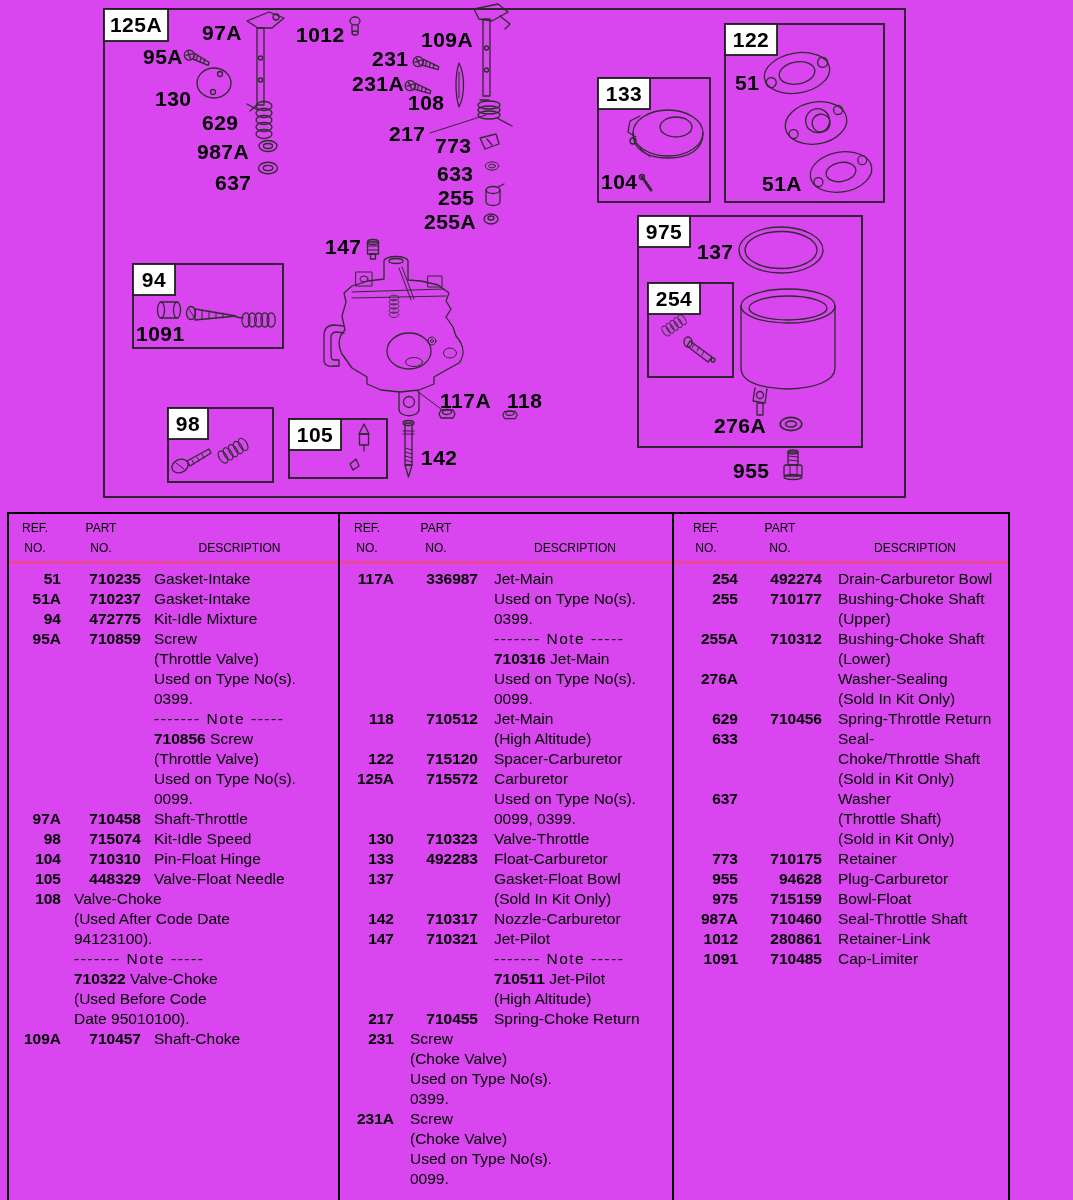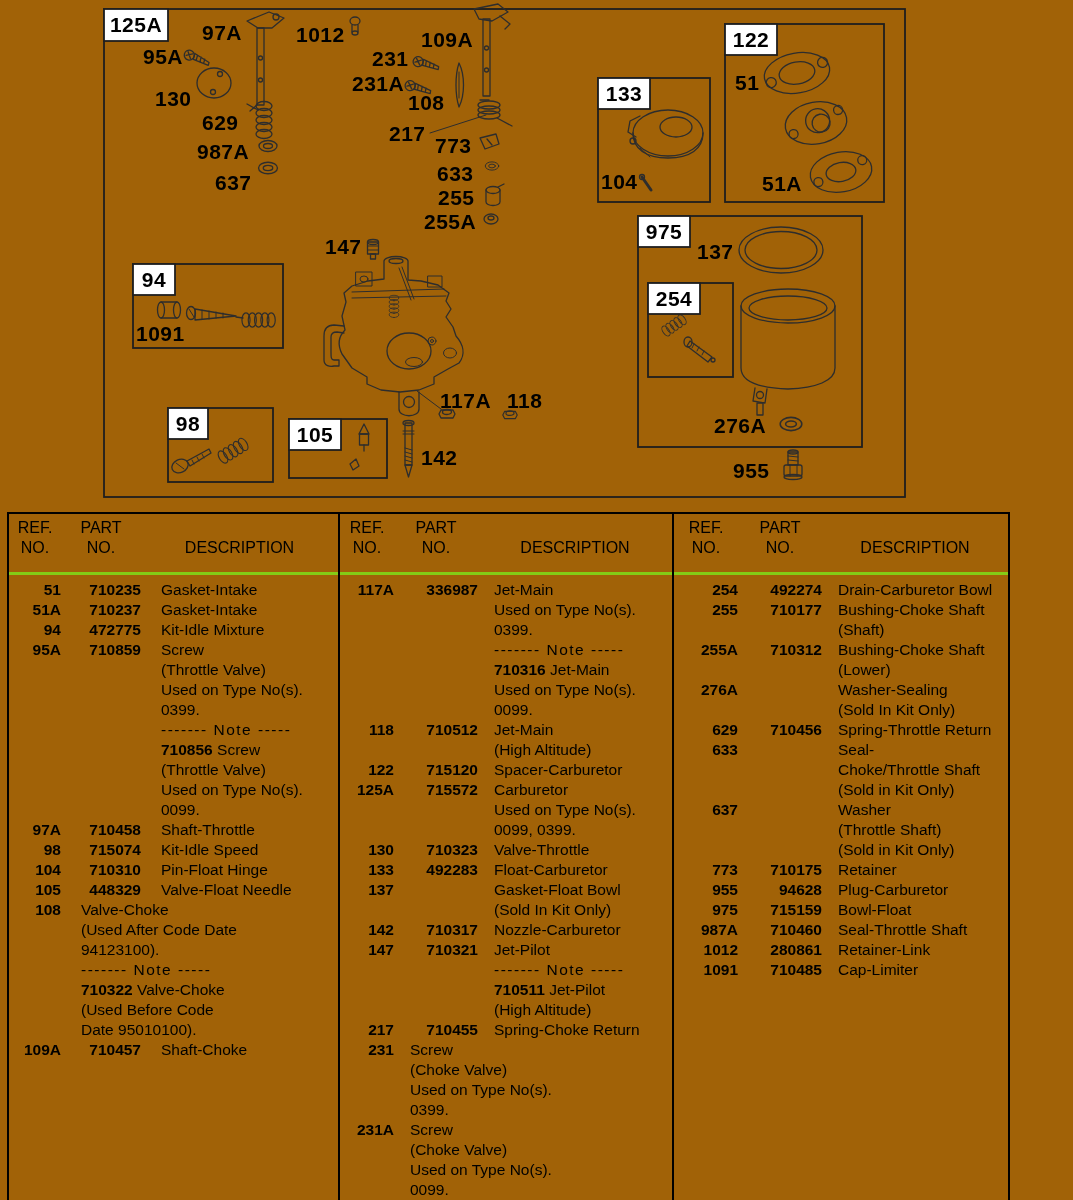--- a/index.html
+++ b/index.html
@@ -1,42 +1,42 @@
 <!DOCTYPE html>
 <html><head>
 <meta charset="utf-8">
 <style>
   html,body{margin:0;padding:0;background:#fff}
-  #page{position:relative;width:1073px;height:1200px;background:#a16207;overflow:hidden;
+  #page{position:relative;width:1073px;height:1200px;background:#d946ef;overflow:hidden;
         font-family:"Liberation Sans",sans-serif;color:#000}
   
   #diagram-svg{position:absolute;left:0;top:0}
   .gbox{fill:none;stroke:#1f1f1f;stroke-width:1.8}
   .lblbox{fill:#fff;stroke:#1f1f1f;stroke-width:1.8}
   .callout{font-family:"Liberation Sans",sans-serif;font-weight:bold;font-size:21px;fill:#000;letter-spacing:.5px}
   .part{stroke:#2d2d2d;stroke-width:1.3;fill:none;stroke-linejoin:round;stroke-linecap:round}
   .thin{stroke-width:1}
   
   #parts-table{position:absolute;left:7px;top:512px;width:999px;height:688px;
       border:2px solid #000;border-bottom:none;display:flex;font-size:15.5px;line-height:20px}
   .tcol{box-sizing:border-box}
   .tcol-1{width:329px}
   .tcol-2{width:334px;border-left:2px solid #000}
   .tcol-3{flex:1;border-left:2px solid #000}
-  .thead{height:42px;border-bottom:3px solid #84cc16;display:grid;align-items:end;
-         padding:2px 0 14px;font-size:16px}
+  .thead{height:42px;border-bottom:3px solid #ec4899;display:grid;align-items:end;
+         padding:2px 0 3px;font-size:12px}
   .thead .hc{text-align:center}
   .hline{display:block}
   .tbody{padding-top:5px}
   .trow{display:grid}
   .tcol-1 .trow,.tcol-1 .thead{grid-template-columns:52px 80px 1fr}
   .tcol-2 .trow,.tcol-2 .thead{grid-template-columns:54px 84px 1fr}
   .tcol-3 .trow,.tcol-3 .thead{grid-template-columns:64px 84px 1fr}
   .c-ref,.c-part{text-align:right;font-weight:bold;white-space:nowrap}
-  .c-desc{padding-left:20px;white-space:nowrap}
+  .c-desc{padding-left:13px;white-space:nowrap}
   .tcol-2 .c-desc{padding-left:16px}
   .tcol-3 .c-desc{padding-left:16px}
   .dline b{font-weight:bold}
   .dline.note{font-weight:normal;letter-spacing:1.5px}
 </style>
 </head>
 <body>
 
 <div id="page">
 
@@ -560,21 +560,21 @@
             <div class="c-part">492274</div>
             <div class="c-desc">
               <div class="dline">Drain-Carburetor Bowl</div>
             </div>
           </div>
           <div class="trow">
             <div class="c-ref">255</div>
             <div class="c-part">710177</div>
             <div class="c-desc">
               <div class="dline">Bushing-Choke Shaft</div>
-              <div class="dline">(Shaft)</div>
+              <div class="dline">(Upper)</div>
             </div>
           </div>
           <div class="trow">
             <div class="c-ref">255A</div>
             <div class="c-part">710312</div>
             <div class="c-desc">
               <div class="dline">Bushing-Choke Shaft</div>
               <div class="dline">(Lower)</div>
             </div>
           </div>

